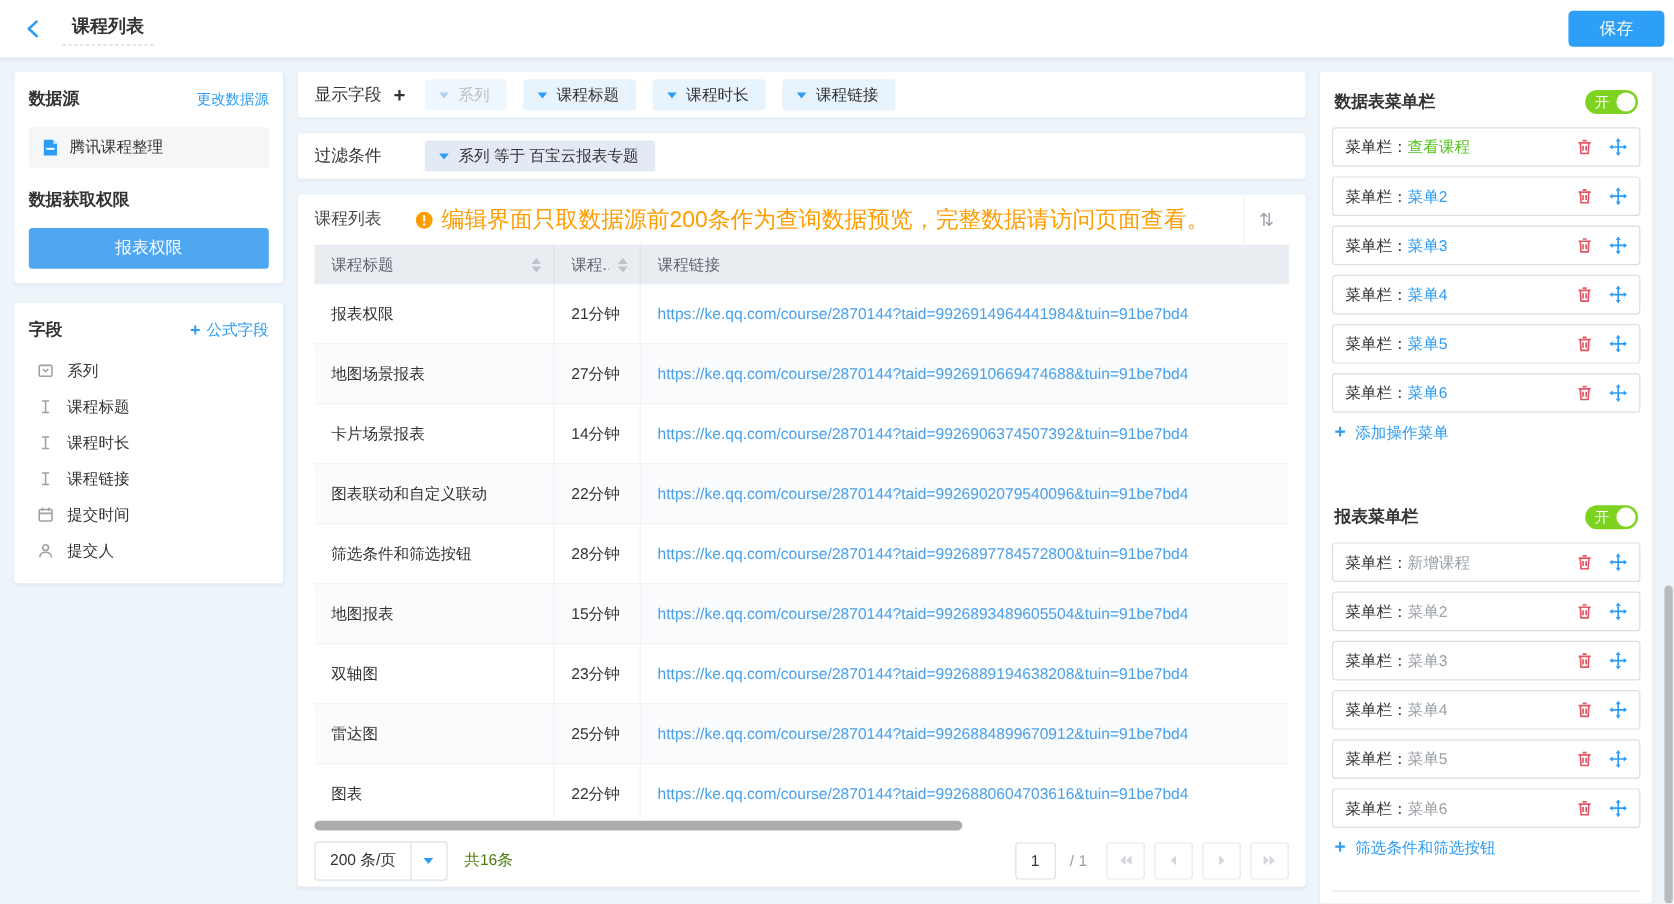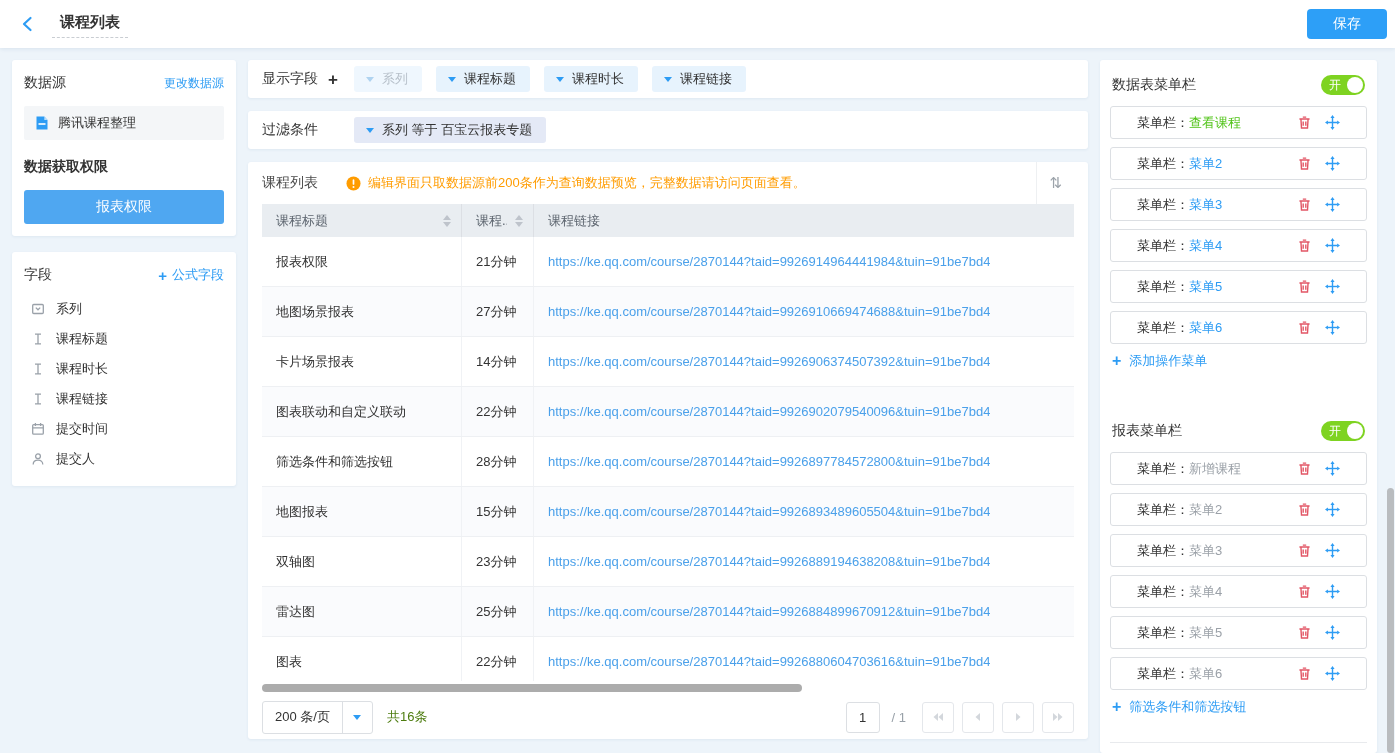--- a/index.html
+++ b/index.html
@@ -22,21 +22,21 @@
 
   
   .layout{ display:flex; padding:12px 0 0 12px; height:705px; align-items:flex-start;}
   .card{ background:#fff; border-radius:3px; box-shadow:0 1px 3px rgba(27,78,128,.07);}
 
   
   .col-left{ width:224px; margin-right:12px; display:flex; flex-direction:column;}
   .col-left .card{ padding:12px; }
   .col-left .card + .card{ margin-top:16px; }
   .sec-row{ display:flex; align-items:center; justify-content:space-between; height:22px;}
-  .sec-title{ font-size:14px; font-weight:normal; color:#333;}
+  .sec-title{ font-size:14px; font-weight:bold; color:#333;}
   .link{ color:#2D9CF4; font-size:12px; display:inline-flex; align-items:center; gap:5px;}
   .link.lg{ font-size:13px; }
   .plus-sm{ font-size:15px; font-weight:bold; line-height:1;}
   .ds-item{ margin-top:12px; height:34px; background:#F4F6F8; border-radius:2px;
     display:flex; align-items:center; gap:8px; padding:0 10px; cursor:pointer;}
   .ds-item span{ font-size:13px; color:#333;}
   .sub-title{ margin-top:18px; font-size:14px; font-weight:bold;}
   .perm-btn{ margin-top:14px; width:100%; height:34px; border:none; border-radius:3px;
     background:#4FA7F1; color:#fff; font-size:14px;}
   .field-list{ list-style:none; margin-top:8px;}
@@ -56,21 +56,21 @@
   .tri{ width:0; height:0; border-left:4.5px solid transparent; border-right:4.5px solid transparent;
     border-top:5.5px solid #2D9CF4;}
   .chip.disabled{ background:#EFF7FE; color:#B7C0CA;}
   .chip.disabled .tri{ border-top-color:#AFD3F0;}
   .filter-chip{ background:#E4E9F6;}
 
   
   .table-card{ height:577px; padding:0 14px; display:flex; flex-direction:column;}
   .table-head-row{ height:42px; display:flex; align-items:center; flex:none;}
   .tbl-title{ font-size:14px; color:#4a4a4a; margin-right:28px;}
-  .notice{ display:flex; align-items:center; gap:7px; color:#FF9C00; font-size:13px;}
+  .notice{ display:flex; align-items:center; gap:7px; color:#FF9C00; font-size:19px;}
   .sort-toggle{ margin-left:auto; width:38px; height:42px; border-left:1px solid #EEF0F2;
     display:flex; align-items:center; justify-content:center; color:#9CA3AA; font-size:15px; cursor:pointer;}
   .thead{ height:33px; background:#E9EDF1; display:flex; flex:none; font-size:13px; color:#5E6670;}
   .hcell{ display:flex; align-items:center; padding:0 10px 0 14px;}
   .hcell:nth-of-type(1){ width:200px; border-right:1px solid #DCDFE4;}
   .hcell:nth-of-type(2){ width:72px;  border-right:1px solid #DCDFE4;}
   .hcell:nth-of-type(3){ flex:1;}
   .hlabel{ white-space:nowrap; overflow:hidden;}
   .sorter{ margin-left:auto; display:flex; flex-direction:column; gap:2px; cursor:pointer; padding-left:8px;}
   .sorter i{ display:block; width:0; height:0; border-left:4px solid transparent; border-right:4px solid transparent;}
@@ -103,21 +103,21 @@
 
   
   .col-right{ width:277px; height:693px; padding:12px 10px; overflow:hidden;}
   .menu-sec .sec-row{ height:26px; padding:0 2px;}
   .toggle{ width:44px; height:20px; border-radius:10px; background:#7ED321; position:relative;
     cursor:pointer; flex:none;}
   .tg-label{ position:absolute; left:8px; top:0; line-height:20px; color:#fff; font-size:12px;}
   .tg-knob{ position:absolute; right:2px; top:2px; width:16px; height:16px; border-radius:50%; background:#fff;}
   .menu-items{ margin-top:8px;}
   .menu-item{ height:33px; border:1px solid #DCDFE3; border-radius:3px; display:flex; align-items:center;
-    padding:0 26px; margin-bottom:8px; font-size:13px; background:#fff; cursor:pointer;}
+    padding:0 10px; margin-bottom:8px; font-size:13px; background:#fff; cursor:pointer;}
   .mi-prefix{ color:#333;}
   .mi-value.green{ color:#52C41A;}
   .mi-value.blue{ color:#2D9CF4;}
   .mi-value.gray{ color:#9BA1A8;}
   .mi-actions{ margin-left:auto; display:flex; align-items:center; gap:13px;}
   .mi-actions svg{ cursor:pointer; display:block;}
   .add-link{ display:flex; align-items:center; gap:8px; color:#2D9CF4; font-size:13px; margin-top:6px; padding-left:2px;}
   .add-link .plus{ font-size:16px; font-weight:bold; line-height:1;}
   .menu-sec.second{ margin-top:48px;}
   .panel-divider{ margin-top:26px; border-top:1px solid #E8EAED;}

